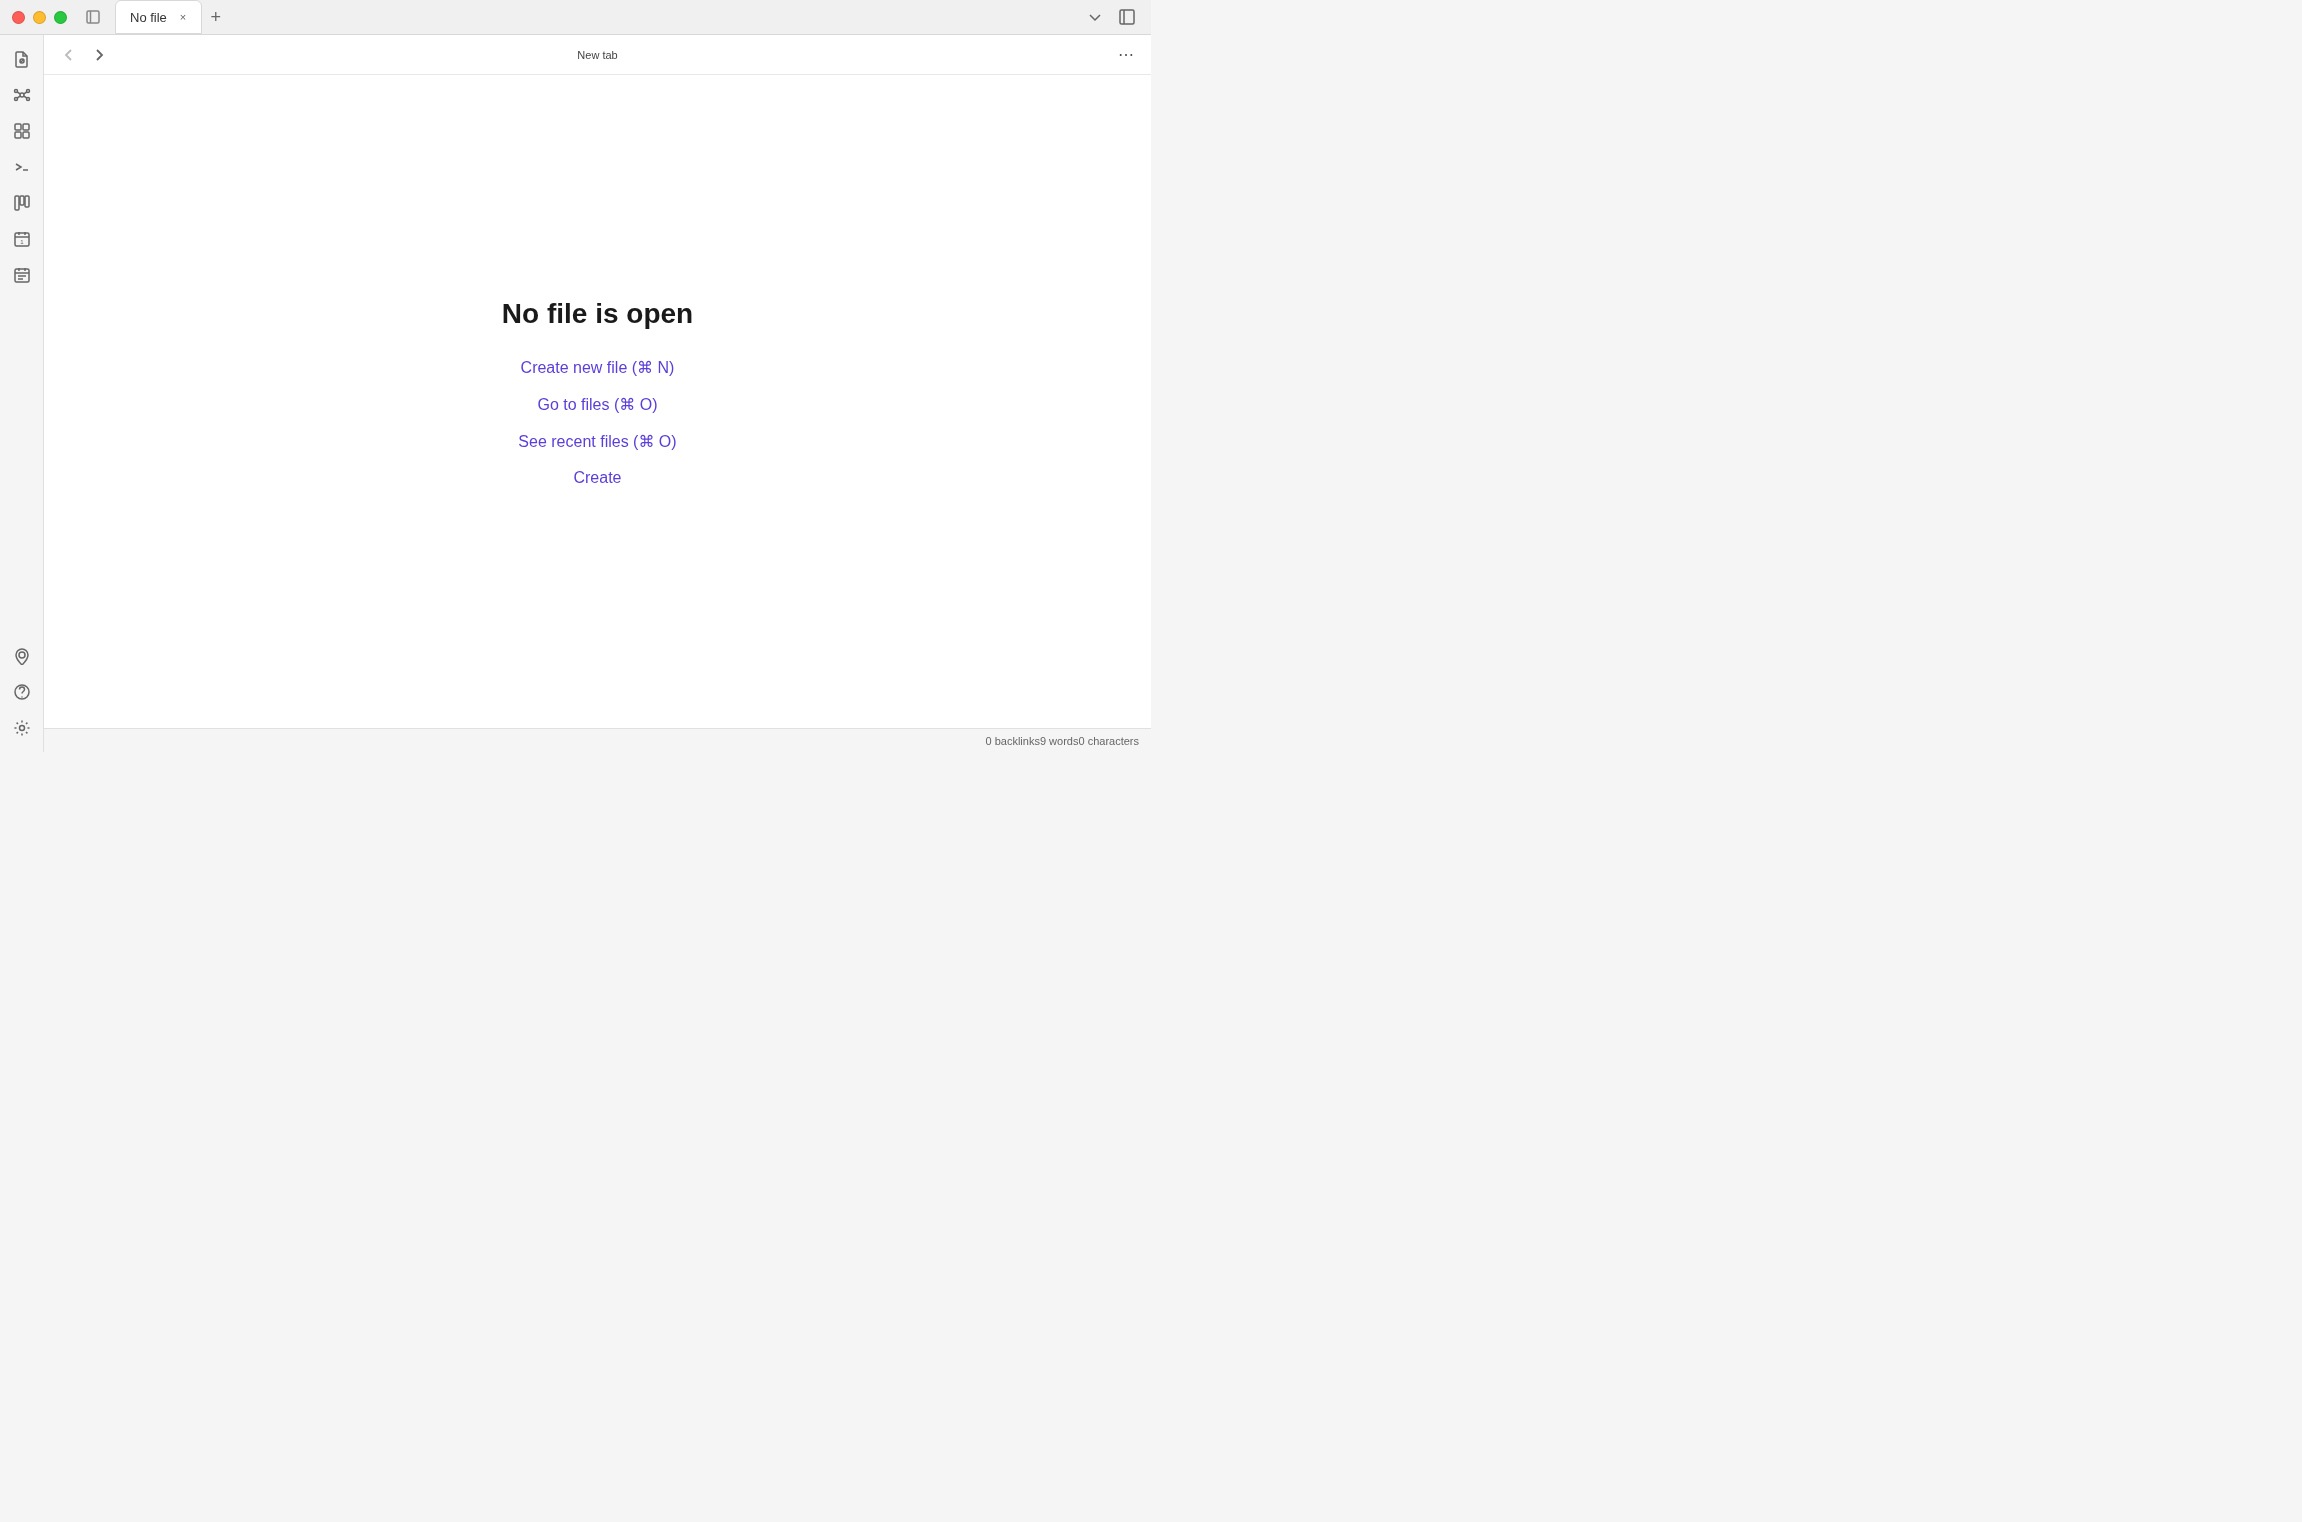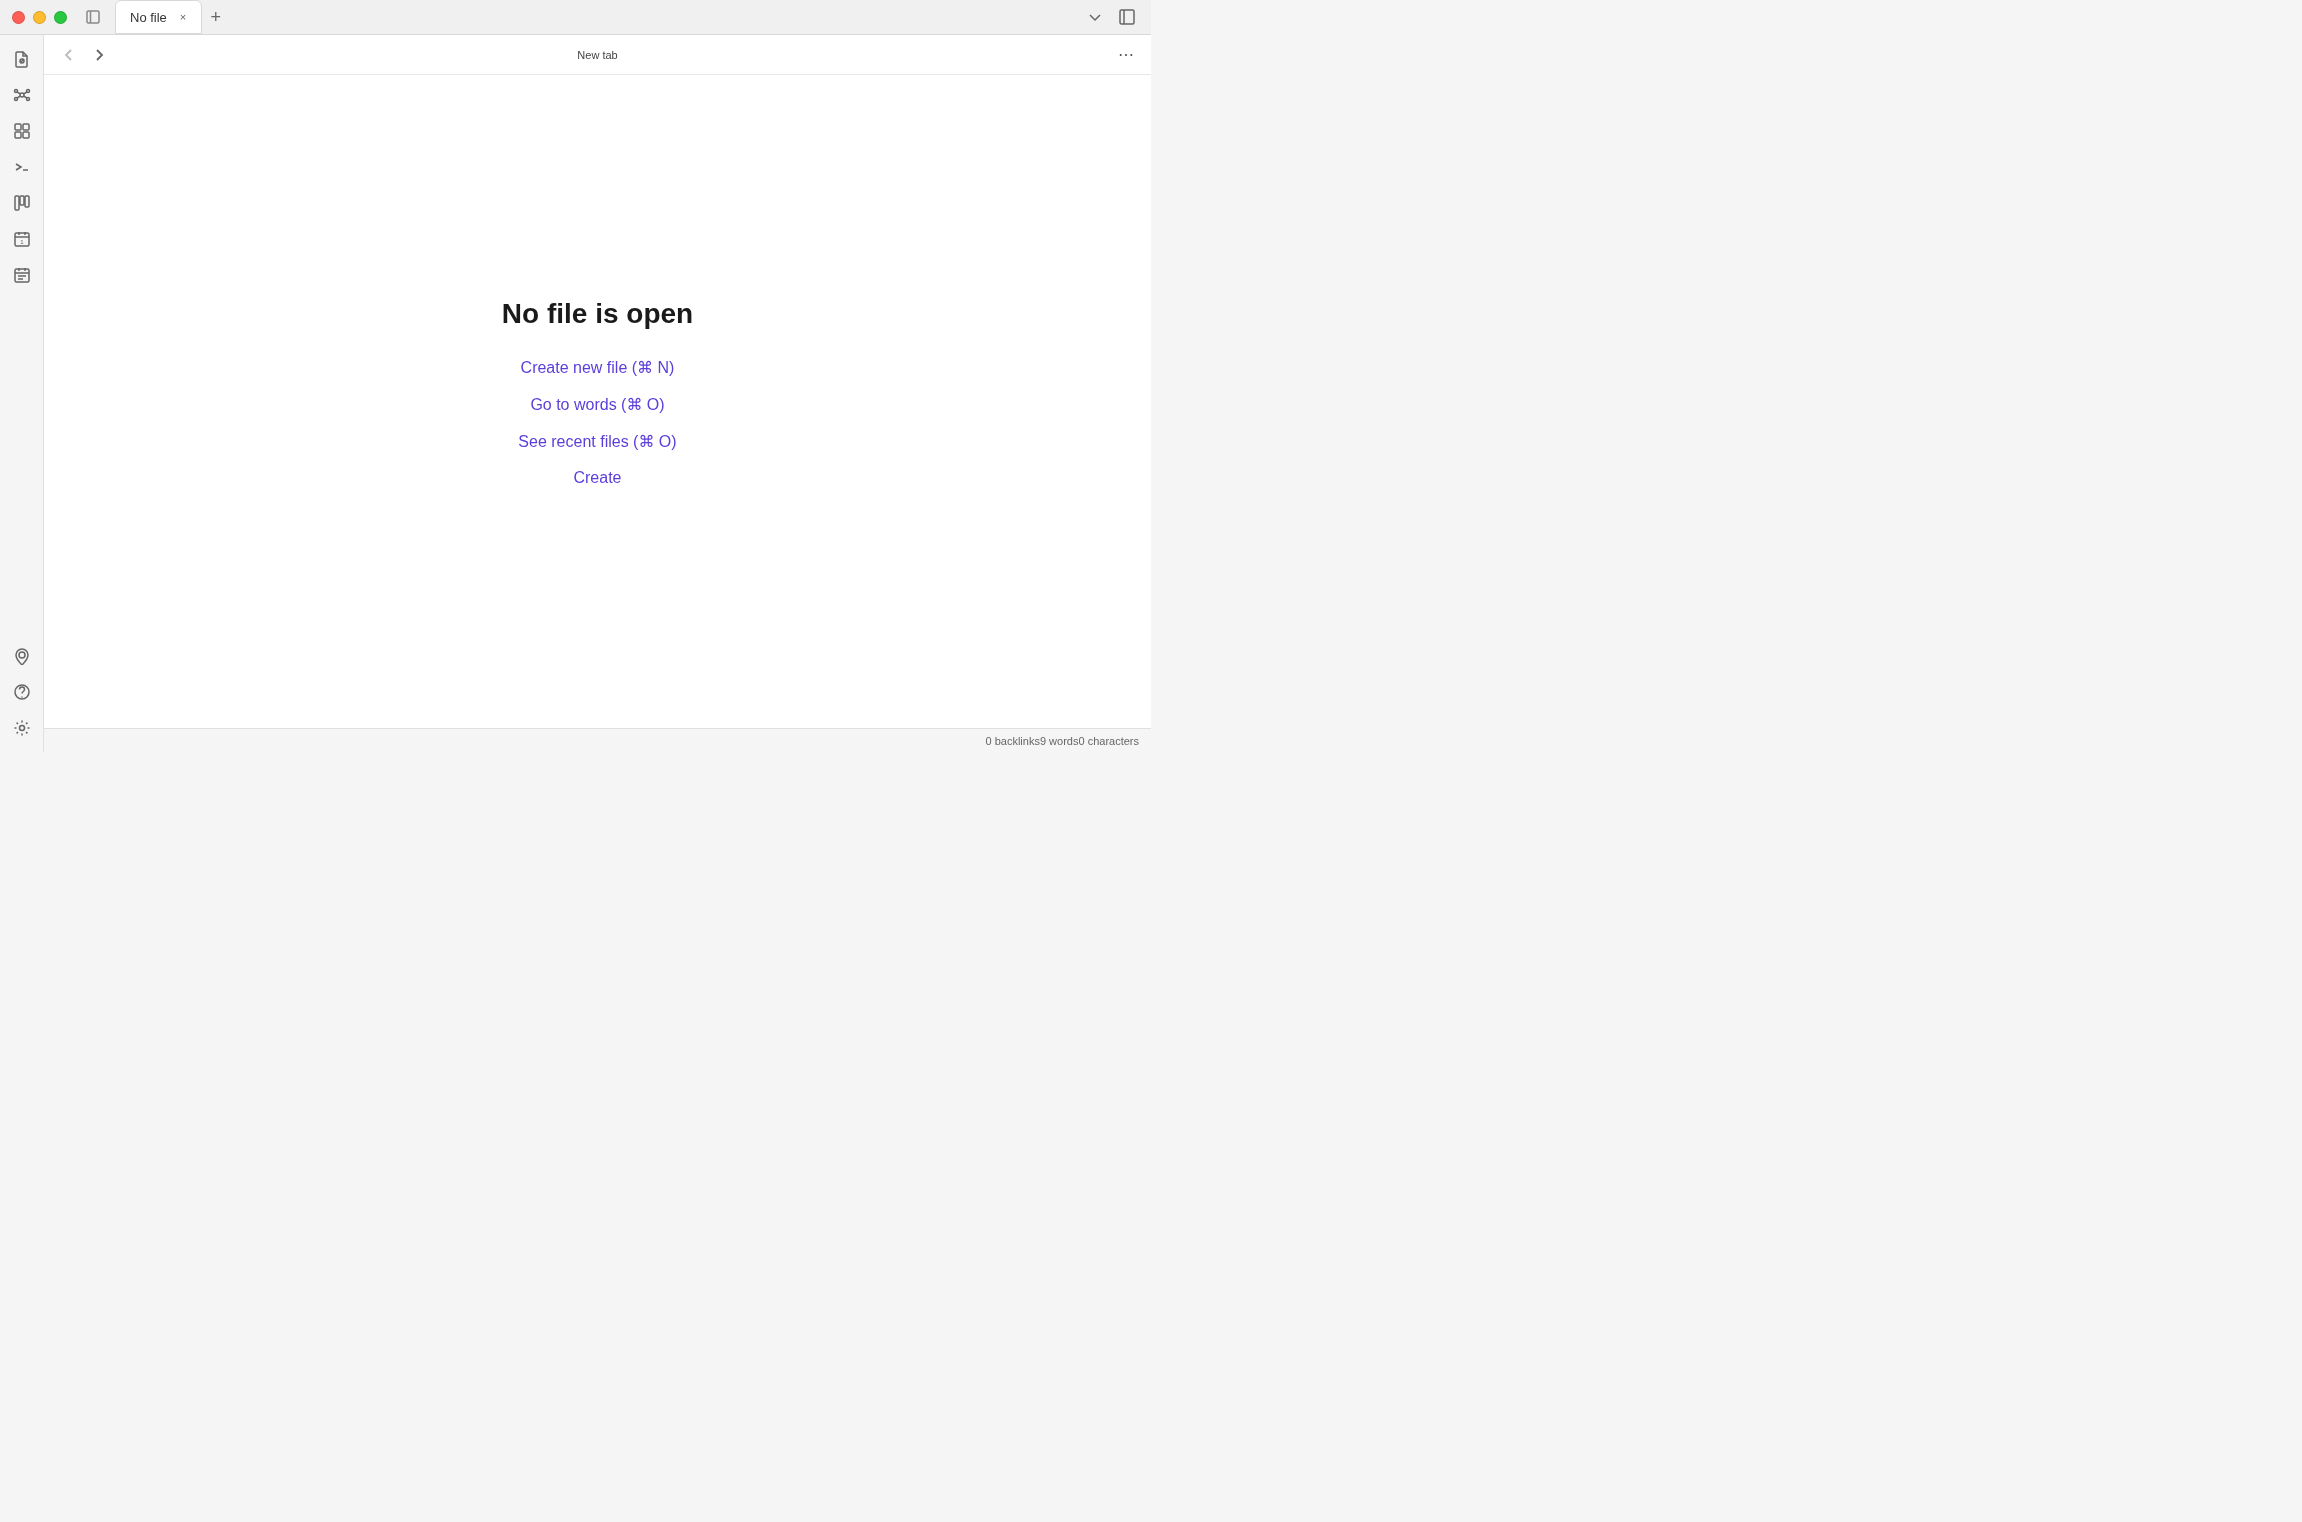--- a/index.html
+++ b/index.html
@@ -440,21 +440,21 @@
       <div class="toolbar-title">New tab</div>
 
       <div class="toolbar-more">
         <span>⋯</span>
       </div>
     </div>
 
     <div class="content-area">
       <div class="no-file-title">No file is open</div>
       <a class="action-link">Create new file (⌘ N)</a>
-      <a class="action-link">Go to words (⌘ O)</a>
+      <a class="action-link">Go to files (⌘ O)</a>
       <a class="action-link">See recent files (⌘ O)</a>
       <a class="action-link">Create</a>
     </div>
 
     <div class="status-bar">
       <span>0 backlinks</span>
       <span>9 words</span>
       <span>0 characters</span>
     </div>
 

